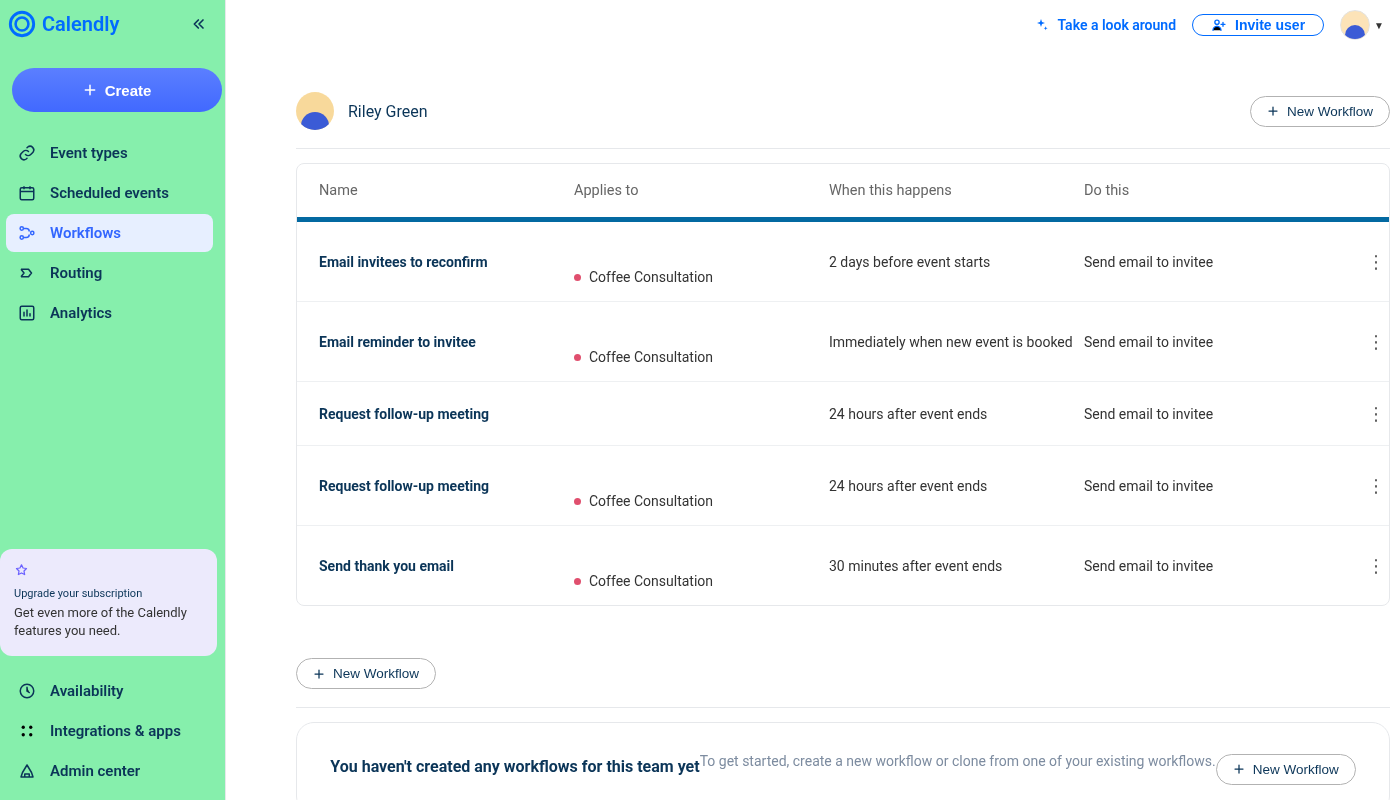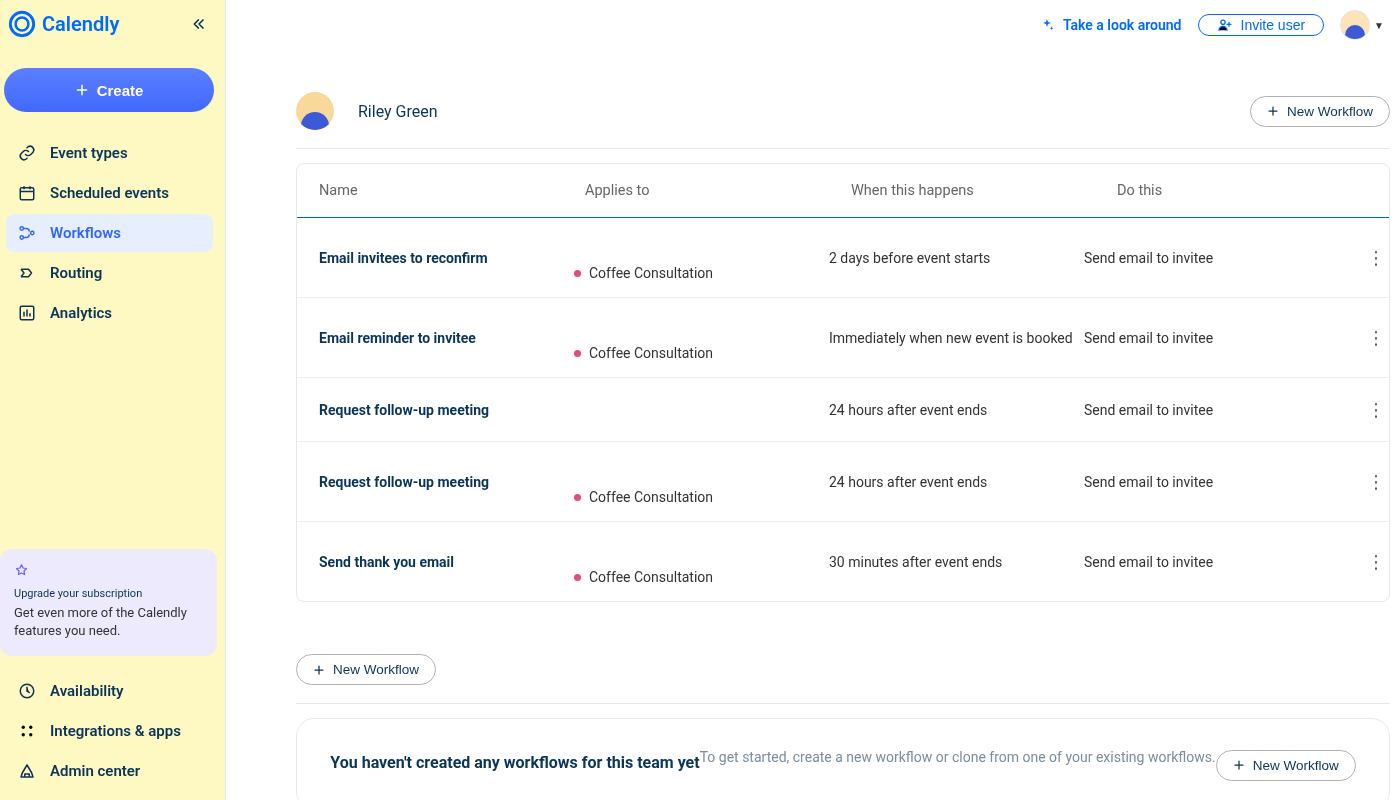--- a/index.html
+++ b/index.html
@@ -11,35 +11,35 @@
   height: 800px;
   overflow: hidden;
 }
 .layout { display: flex; height: 100%; }
 .sidebar {
   width: 226px;
   flex-shrink: 0;
   border-right: 1px solid #e6e8eb;
   display: flex;
   flex-direction: column;
-  background: #fef9c3;
+  background: #86efac;
 }
 .sidebar-header {
   display: flex; align-items: center; justify-content: space-between;
   padding: 10px 14px 10px 8px;
 }
 .logo { display: flex; align-items: center; gap: 6px; color: #006bff; font-weight: 600; font-size: 20px; }
 .logo-icon {
   width: 28px; height: 28px; border-radius: 50%;
   display: inline-flex; align-items: center; justify-content: center;
   color: #006bff;
 }
 .collapse-btn { cursor: pointer; color: #0b3558; font-size: 14px; padding: 4px; }
 .create-btn {
-  margin: 20px 8px 18px 4px;
+  margin: 20px 8px 18px 12px;
   background: #5271ff;
   background: #4169ff;
   background: linear-gradient(180deg,#5b7fff,#4169ff);
   color: #fff; border: none; border-radius: 22px;
   height: 44px; width: 210px;
   display: flex; align-items: center; justify-content: center; gap: 8px;
   font-size: 15px; font-weight: 600; cursor: pointer;
 }
 .nav { padding: 2px 6px 0 0; }
 .nav-item {
@@ -64,40 +64,40 @@
 .nav-bottom { padding-bottom: 8px; }
 .main { flex: 1; display: flex; flex-direction: column; overflow: auto; }
 .topbar {
   display: flex; align-items: center; justify-content: flex-end;
   gap: 16px; padding: 10px 16px 10px 16px;
 }
 .tour-link { color: #006bff; font-weight: 600; font-size: 14px; display:flex; align-items:center; gap:8px; cursor:pointer;}
 .invite-btn {
   display:flex; align-items:center; gap:8px;
   border: 1px solid #006bff; color:#006bff; background:#fff;
-  padding: 2px 18px; border-radius: 22px; font-weight:400; font-size:14px; cursor:pointer;
+  padding: 2px 18px; border-radius: 22px; font-weight:700; font-size:14px; cursor:pointer;
 }
 .avatar-sm {
   width: 30px; height: 30px; border-radius: 50%;
   background: radial-gradient(circle at 50% 35%, #fce3b8 0 40%, #fce3b8 0),
               linear-gradient(180deg,#f8d99b,#f4c27a);
   display:inline-flex; align-items:flex-end; justify-content:center; overflow:hidden;
   border:1px solid #e3e3e3;
 }
 .avatar-sm::after {
   content:""; width:20px; height:14px; background:#3b5bd6; border-radius:10px 10px 0 0;
 }
 .avatar-menu { display:flex; align-items:center; gap:4px; cursor:pointer; }
 .caret { font-size:10px; color:#333; }
 .content { padding: 42px 10px 30px 70px; }
 .section-head {
   display:flex; align-items:center; justify-content:space-between;
   padding-bottom: 18px; border-bottom:1px solid #e6e8eb;
 }
-.owner { display:flex; align-items:center; gap:24px; }
+.owner { display:flex; align-items:center; gap:14px; }
 .owner-avatar {
   width:38px; height:38px; border-radius:50%; overflow:hidden;
   display:inline-flex; align-items:flex-end; justify-content:center;
   background: linear-gradient(180deg,#f8d99b 40%,#f8d99b);
 }
 .owner-avatar::after { content:""; width:28px; height:18px; background:#3b5bd6; border-radius:14px 14px 0 0; }
 .owner-name { font-size:16px; color:#0b3558; }
 .new-wf-btn {
   display:flex; align-items:center; gap:8px;
   border:1px solid #b2b2b2; color:#0b3558; background:#fff;
@@ -105,21 +105,21 @@
 }
 .table-card {
   border:1px solid #e6e8eb; border-radius:8px; margin-top:14px; overflow:hidden;
 }
 .thead, .trow {
   display:grid;
   grid-template-columns: 255px 255px 255px 240px 60px;
   align-items:center;
 }
 .thead {
-  padding: 18px 22px; font-size:14.5px; color:#666; border-bottom:1px solid #0369a1;gap:11px;
+  padding: 18px 22px; font-size:14.5px; color:#666; border-bottom:5px solid #0369a1;
 }
 .trow {
   padding: 16px 22px; font-size:14px; color:#333; border-bottom:1px solid #eef0f2;
 }
 .trow:last-child { border-bottom:none; }
 .trow .name { font-weight:700; color:#0b3558; }
 .chip { display:inline-flex; align-items:center; gap:8px; color:#333;margin-top:31px;}
 .dot { width:7px; height:7px; border-radius:50%; background:#e04f6e; display:inline-block; }
 .row-actions { text-align:right; color:#555; cursor:pointer; font-size:18px; letter-spacing:-1px;}
 .team-avatar {

